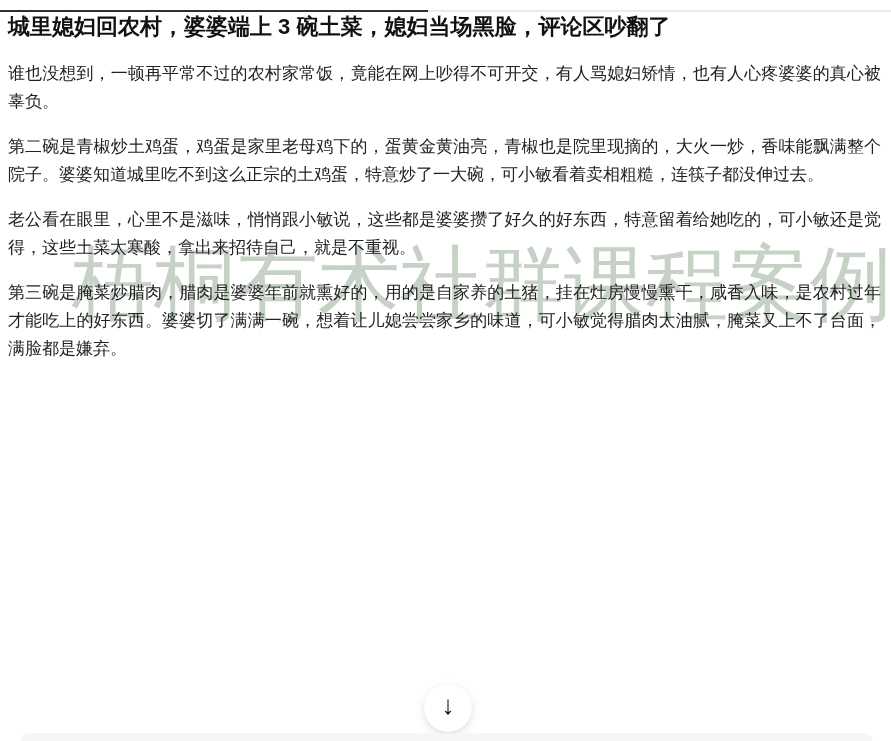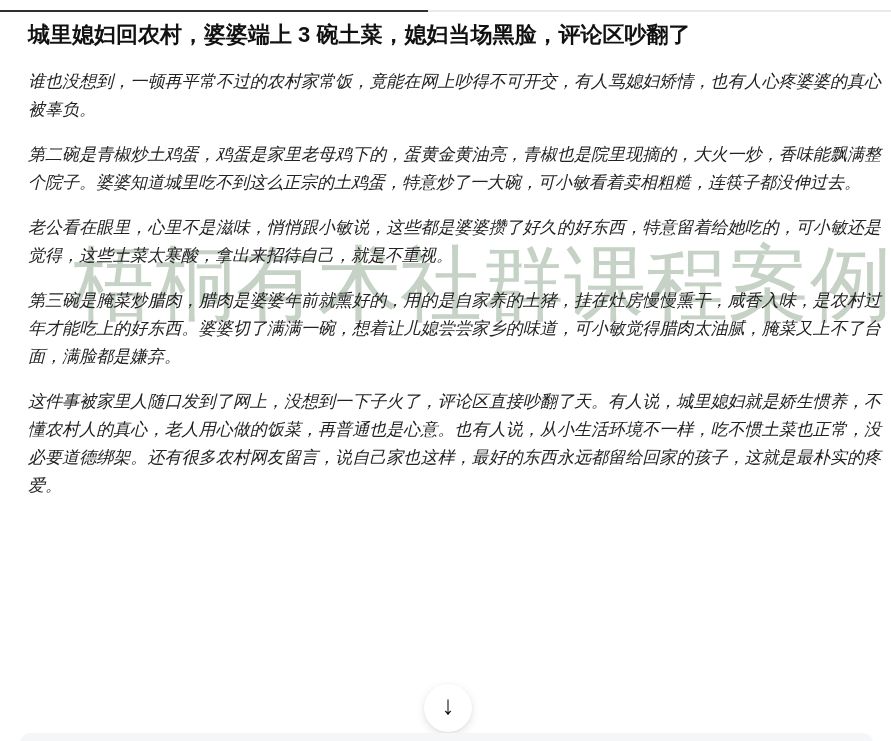--- a/index.html
+++ b/index.html
@@ -42,38 +42,36 @@
     line-height: 1.1;
     white-space: nowrap;
     letter-spacing: 0px;
     z-index: 0;
     user-select: none;
     pointer-events: none;
   }
   .article {
     position: relative;
     z-index: 1;
-    padding: 8px 10px 0 8px;
-    margin-left: 20px;
+    padding: 0 10px 0 8px;
   }
   .article-title {
     font-size: 22px;
     font-weight: bold;
     color: #111111;
     margin: 12px 0 0 0;
     line-height: 1.4;
   }
   .para {
     font-size: 17px;
     line-height: 28px;
     color: #222222;
     margin: 17px 0 0 0;
     text-align: justify;
     word-break: break-all;
-    font-style: italic;
   }
   
   .scroll-down-btn {
     position: absolute;
     left: 424px;
     top: 684px;
     width: 48px;
     height: 48px;
     border-radius: 50%;
     background: #ffffff;
@@ -114,21 +112,20 @@
 
   <div class="watermark" style="color: rgb(199, 210, 198);">梧桐有术社群课程案例</div>
 
   <div class="article">
     <h1 class="article-title">城里媳妇回农村，婆婆端上 3 碗土菜，媳妇当场黑脸，评论区吵翻了</h1>
     <div>
         <p class="para">谁也没想到，一顿再平常不过的农村家常饭，竟能在网上吵得不可开交，有人骂媳妇矫情，也有人心疼婆婆的真心被辜负。</p>
         <p class="para">第二碗是青椒炒土鸡蛋，鸡蛋是家里老母鸡下的，蛋黄金黄油亮，青椒也是院里现摘的，大火一炒，香味能飘满整个院子。婆婆知道城里吃不到这么正宗的土鸡蛋，特意炒了一大碗，可小敏看着卖相粗糙，连筷子都没伸过去。</p>
         <p class="para">老公看在眼里，心里不是滋味，悄悄跟小敏说，这些都是婆婆攒了好久的好东西，特意留着给她吃的，可小敏还是觉得，这些土菜太寒酸，拿出来招待自己，就是不重视。</p>
         <p class="para">第三碗是腌菜炒腊肉，腊肉是婆婆年前就熏好的，用的是自家养的土猪，挂在灶房慢慢熏干，咸香入味，是农村过年才能吃上的好东西。婆婆切了满满一碗，想着让儿媳尝尝家乡的味道，可小敏觉得腊肉太油腻，腌菜又上不了台面，满脸都是嫌弃。</p>
-        <p class="para">这件事被家里人随口发到了网上，没想到一下子火了，评论区直接吵翻了天。有人说，城里媳妇就是娇生惯养，不懂农村人的真心，老人用心做的饭菜，再普通也是心意。也有人说，从小生活环境不一样，吃不惯土菜也正常，没必要道德绑架。还有很多农村网友留言，说自己家也这样，最好的东西永远都留给回家的孩子，这就是最朴实的疼爱。</p>
       </div>
   </div>
 
   <button class="scroll-down-btn">
     <span class="arrow-glyph">↓</span>
   </button>
 
   <div class="bottom-sheet-edge" style="background-color: rgb(245, 246, 247);"></div>
 
 </div>

